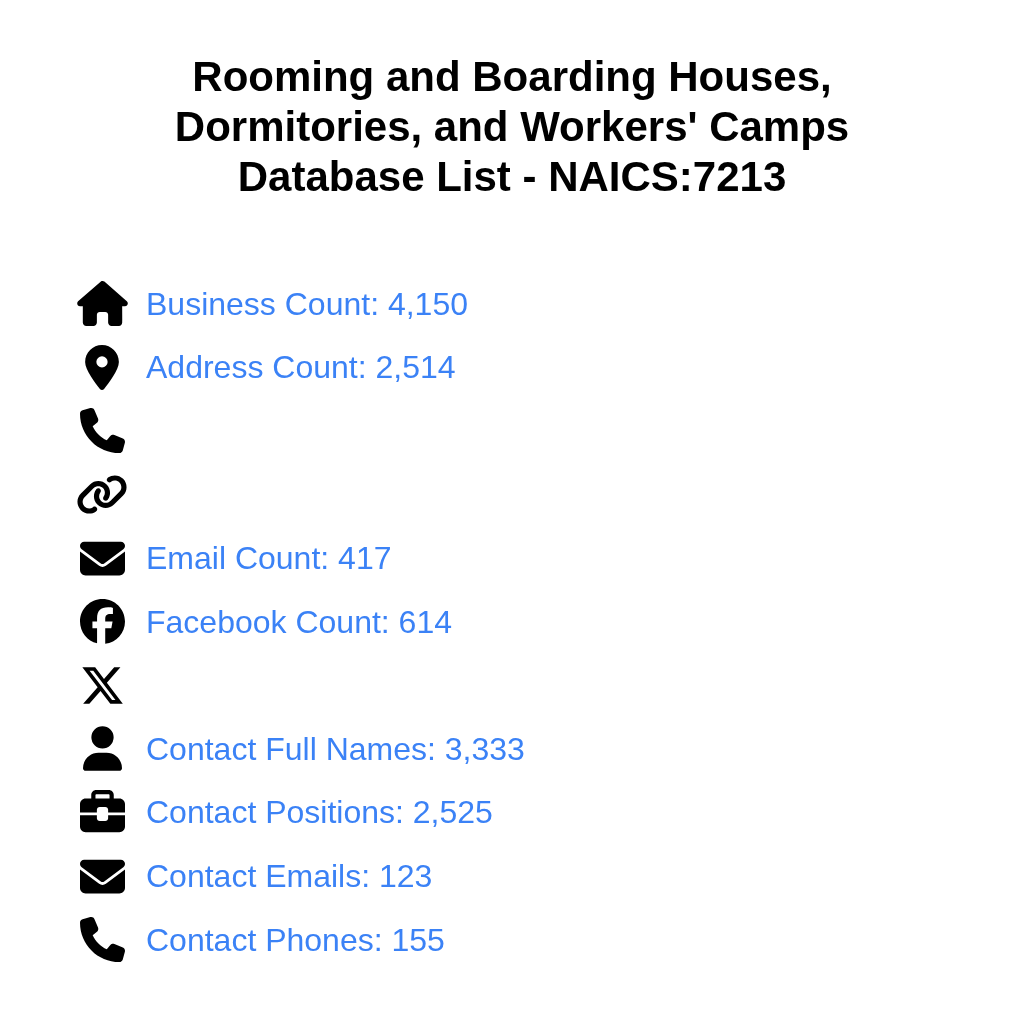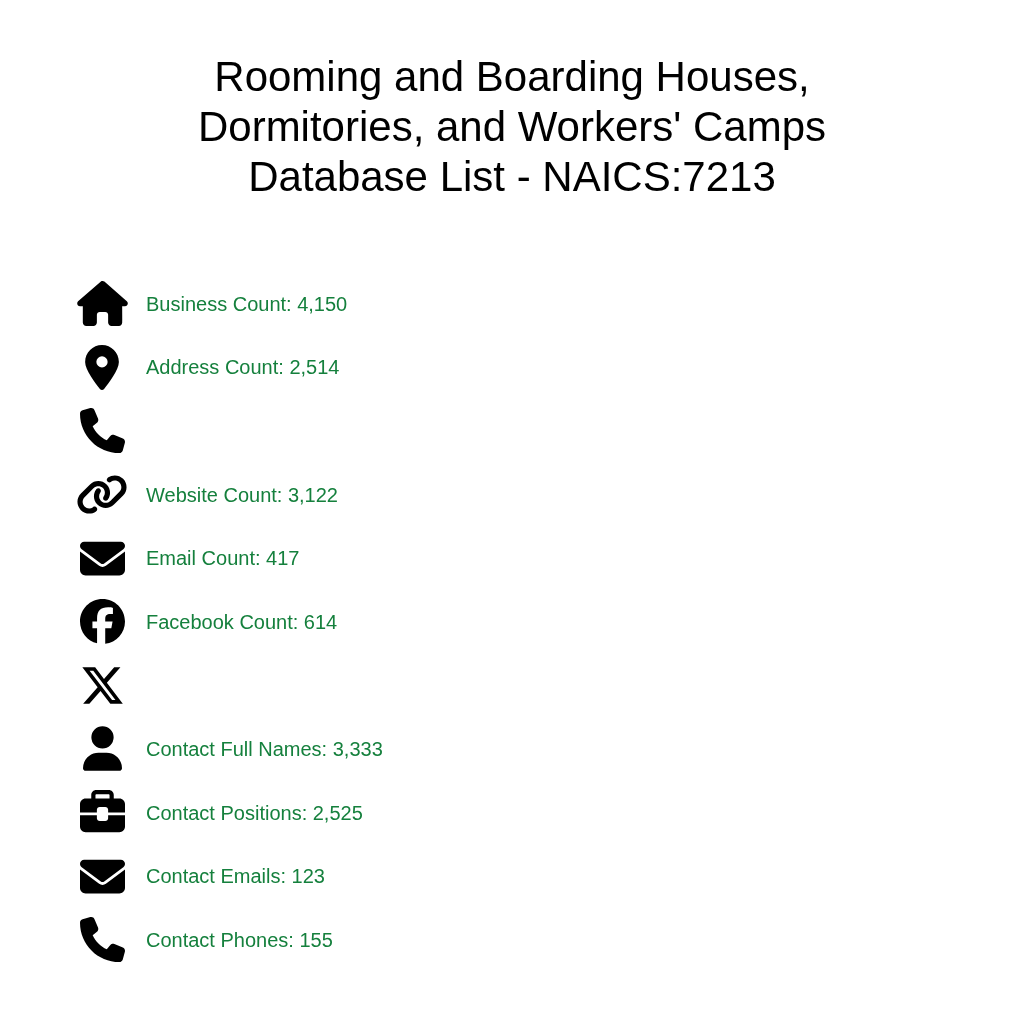--- a/index.html
+++ b/index.html
@@ -10,21 +10,21 @@
     color: #000000;
     font-family: "Liberation Sans", "DejaVu Sans", sans-serif;
     overflow: hidden;
   }
   .page { width: 1024px; height: 1024px; position: relative; }
   .title {
     margin: 52px auto 0;
     width: 900px;
     text-align: center;
     font-size: 42px;
-    font-weight: 400;
+    font-weight: 700;
     line-height: 50px;
     color: #000000;
   }
   .title .line { display: block; }
   .stats {
     list-style: none;
     margin: 70px 0 0;
     padding: 0 0 0 76px;
   }
   .stat-row {
@@ -35,24 +35,24 @@
   .stat-icon {
     width: 52px;
     min-width: 52px;
     display: flex;
     align-items: center;
     justify-content: center;
   }
   .stat-icon svg { display: block; }
   .stat-text {
     margin-left: 18px;
-    font-size: 20px;
+    font-size: 32px;
     line-height: 1.2;
     white-space: nowrap;
-    color: #15803d;
+    color: #3b82f6;
   }
 </style>
 </head>
 <body>
 
 <div class="page">
   <h1 class="title">
     <span class="line">Rooming and Boarding Houses,</span>
     <span class="line">Dormitories, and Workers' Camps</span>
     <span class="line">Database List - NAICS:7213</span>
@@ -80,21 +80,20 @@
             <path d="M164.9 24.6c-7.7-18.6-28-28.5-47.4-23.2l-88 24C12.1 30.2 0 46 0 64C0 311.4 200.6 512 448 512c18 0 33.8-12.1 38.6-29.5l24-88c5.3-19.4-4.6-39.7-23.2-47.4l-96-40c-16.3-6.8-35.2-2.1-46.3 11.6L304.7 368C234.3 334.7 177.3 277.7 144 207.3L193.3 167c13.7-11.2 18.4-30 11.6-46.3l-40-96z" fill="#000000"></path>
           </svg>
         </span>
       </li>
       <li class="stat-row">
         <span class="stat-icon">
           <svg viewBox="0 0 640 512" height="45" width="56">
             <path d="M579.8 267.7c56.5-56.5 56.5-148 0-204.5c-50-50-128.8-56.5-186.3-15.4l-1.6 1.1c-14.4 10.3-17.7 30.3-7.4 44.6s30.3 17.7 44.6 7.4l1.6-1.1c32.1-22.9 76-19.3 103.8 8.6c31.5 31.5 31.5 82.5 0 114L422.3 334.8c-31.5 31.5-82.5 31.5-114 0c-27.9-27.9-31.5-71.8-8.6-103.8l1.1-1.6c10.3-14.4 6.9-34.4-7.4-44.6s-34.4-6.9-44.6 7.4l-1.1 1.6C206.5 251.2 213 330 263 380c56.5 56.5 148 56.5 204.5 0L579.8 267.7zM60.2 244.3c-56.5 56.5-56.5 148 0 204.5c50 50 128.8 56.5 186.3 15.4l1.6-1.1c14.4-10.3 17.7-30.3 7.4-44.6s-30.3-17.7-44.6-7.4l-1.6 1.1c-32.1 22.9-76 19.3-103.8-8.6C74 372 74 321 105.5 289.5L217.7 177.2c31.5-31.5 82.5-31.5 114 0c27.9 27.9 31.5 71.8 8.6 103.9l-1.1 1.6c-10.3 14.4-6.9 34.4 7.4 44.6s34.4 6.9 44.6-7.4l1.1-1.6C433.5 260.8 427 182 377 132c-56.5-56.5-148-56.5-204.5 0L60.2 244.3z" fill="#000000"></path>
           </svg>
         </span>
-        <span class="stat-text">Website Count: 3,122</span>
       </li>
       <li class="stat-row">
         <span class="stat-icon">
           <svg viewBox="0 0 512 512" height="45" width="45">
             <path d="M48 64C21.5 64 0 85.5 0 112c0 15.1 7.1 29.3 19.2 38.4L236.8 313.6c11.4 8.5 27 8.5 38.4 0L492.8 150.4c12.1-9.1 19.2-23.3 19.2-38.4c0-26.5-21.5-48-48-48L48 64zM0 176L0 384c0 35.3 28.7 64 64 64l384 0c35.3 0 64-28.7 64-64l0-208L294.4 339.2c-22.8 17.1-54 17.1-76.8 0L0 176z" fill="#000000"></path>
           </svg>
         </span>
         <span class="stat-text">Email Count: 417</span>
       </li>
       <li class="stat-row">

